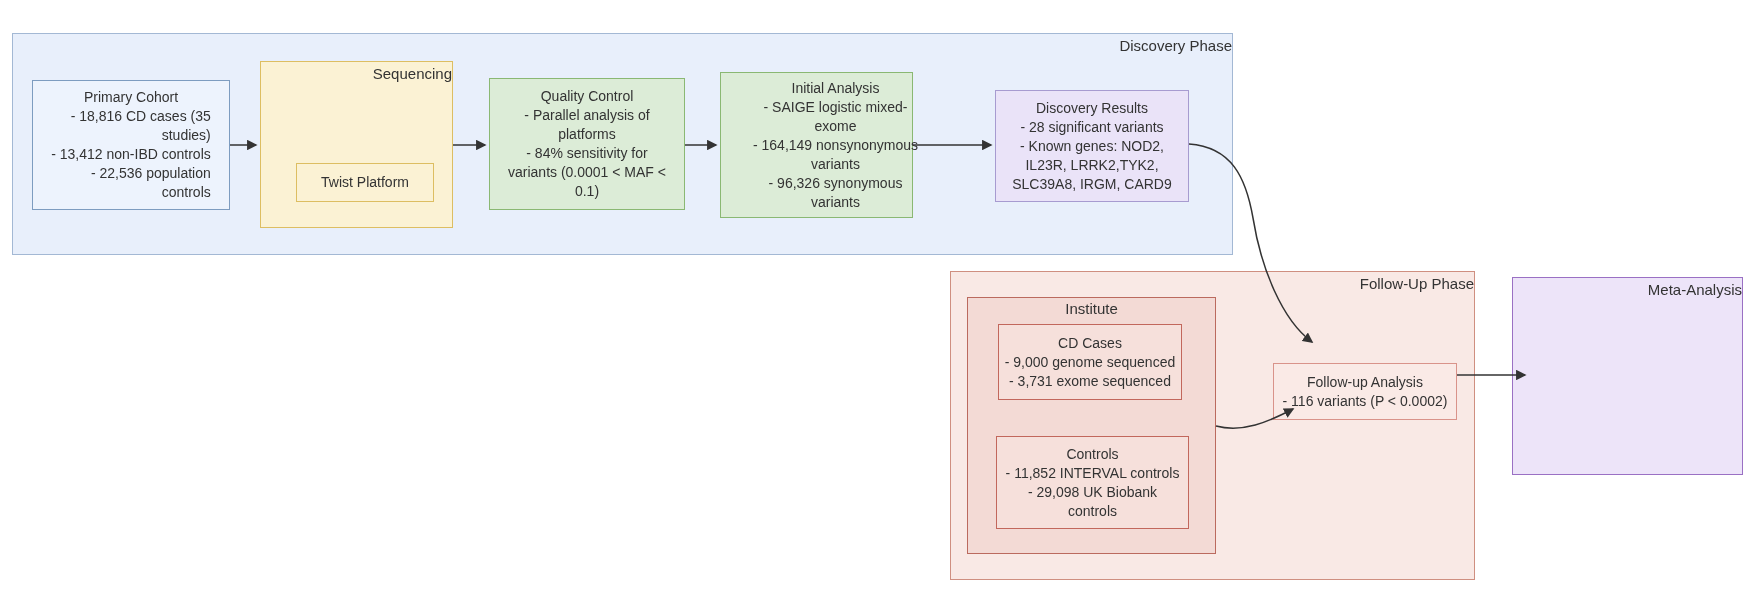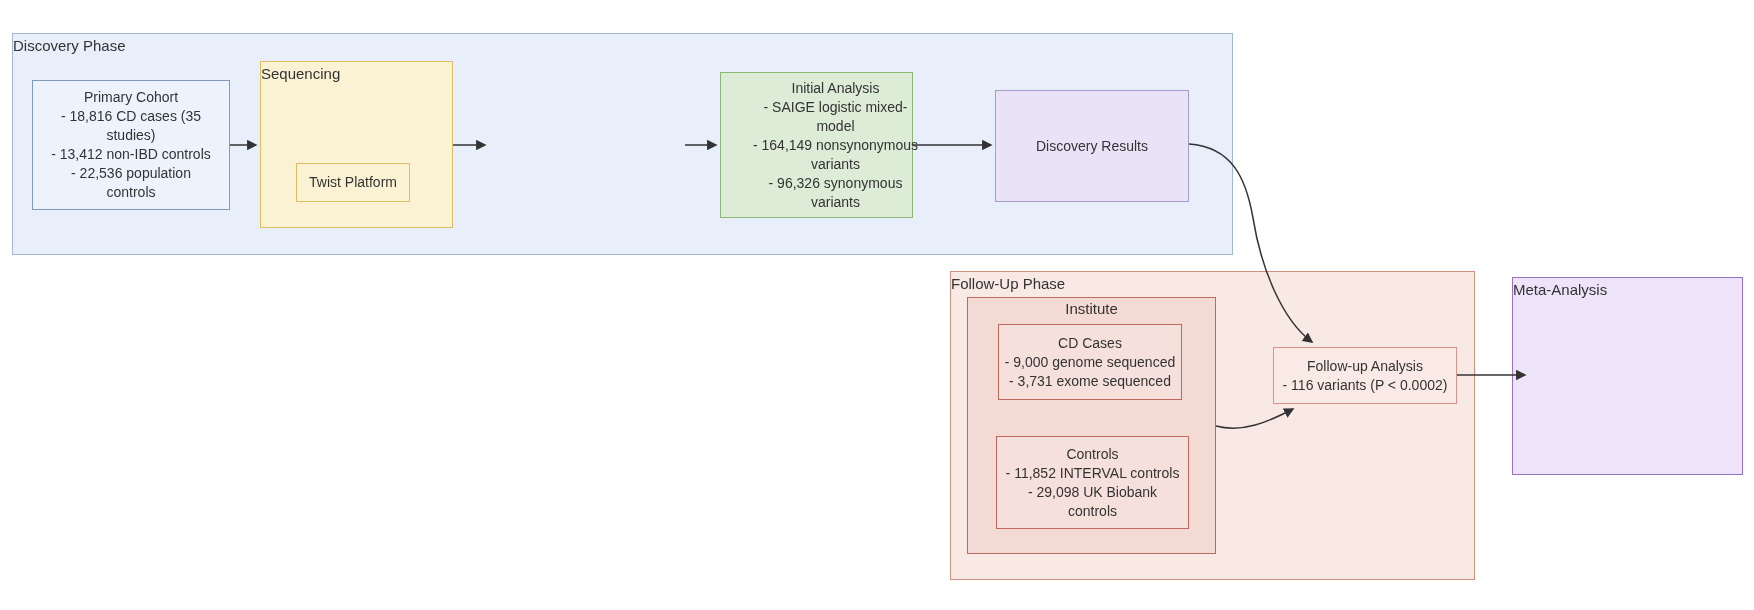--- a/index.html
+++ b/index.html
@@ -1,29 +1,29 @@
 <!DOCTYPE html>
 <html style="--text: #333333; --arrow: #333333; --blue_container_fill: #e8effb; --blue_container_border: #a3b8d4; --blue_node_fill: #edf3fd; --blue_node_border: #7d9cc0; --yellow_fill: #fbf2d4; --yellow_border: #ddbe62; --green_fill: #dcecd7; --green_border: #8ab873; --lavender_fill: #eae3f8; --lavender_border: #a79bd0; --pink_container_fill: #f9e9e5; --pink_container_border: #cf8f80; --pink_inner_fill: #f3dad5; --pink_inner_border: #bb6a5e; --pink_node_fill: #f6e0db; --pink_node_border: #c2675c; --pink_light_fill: #faeae6; --pink_light_border: #d9938a; --purple_container_fill: #ede4f9; --purple_container_border: #9a70c4; --purple_node_fill: #ede3fa; --purple_node_border: #8c5ec6;"><head>
 <meta charset="utf-8">
 <style>
   html,body{margin:0;padding:0;background:#ffffff;}
   #canvas{
     position:relative;width:1754px;height:610px;background:#ffffff;overflow:hidden;
     font-family:"Liberation Sans",sans-serif;color:var(--text,#333);
   }
   .container{position:absolute;box-sizing:border-box;border:1.5px solid;}
-  .clabel{position:absolute;top:3px;left:0;right:0;text-align:left;font-size:15px;line-height:18px;}
+  .clabel{position:absolute;top:3px;left:0;right:0;text-align:right;font-size:15px;line-height:18px;}
   .node{
     position:absolute;box-sizing:border-box;border:1.5px solid;
     display:flex;flex-direction:column;justify-content:center;align-items:center;
     font-size:14px;line-height:19px;text-align:center;
   }
   .node .lines div{white-space:nowrap;}
   .disc-container{background:var(--blue_container_fill);border-color:var(--blue_container_border);}
-  .blue-node{background:var(--blue_node_fill);border-color:var(--blue_node_border);}
+  .blue-node{background:var(--blue_node_fill);border-color:var(--blue_node_border);text-align:right;}
   .yellow-container{background:var(--yellow_fill);border-color:var(--yellow_border);}
   .yellow-node{background:var(--yellow_fill);border-color:var(--yellow_border);}
   .green-node{background:var(--green_fill);border-color:var(--green_border);}
   .lavender-node{background:var(--lavender_fill);border-color:var(--lavender_border);text-align:center;}
   .pink-container{background:var(--pink_container_fill);border-color:var(--pink_container_border);}
   .pink-inner{background:var(--pink_inner_fill);border-color:var(--pink_inner_border);}
   .pink-node{background:var(--pink_node_fill);border-color:var(--pink_node_border);}
   .pink-light-node{background:var(--pink_light_fill);border-color:var(--pink_light_border);}
   .purple-container{background:var(--purple_container_fill);border-color:var(--purple_container_border);}
   .purple-node{background:var(--purple_node_fill);border-color:var(--purple_node_border);}
@@ -47,39 +47,55 @@
         <div>studies)</div>
         <div>- 13,412 non-IBD controls</div>
         <div>- 22,536 population</div>
         <div>controls</div>
       </div>
   </div>
 
   <div class="container yellow-container" style="left:260px;top:61px;width:193px;height:167px;">
     <div class="clabel">Sequencing</div>
   </div>
-  <div class="node yellow-node" style="left:296px;top:163px;width:114px;height:39px;">
+  <div class="node yellow-node" style="left:296px;top:163px;width:138px;height:39px;">
     <div>Twist Platform</div>
   </div>
 
+  <div class="node green-node" style="left:489px;top:78px;width:196px;height:132px;">
+    <div>Quality Control</div>
+    <div class="lines">
+        <div>- Parallel analysis of</div>
+        <div>platforms</div>
+        <div>- 84% sensitivity for</div>
+        <div>variants (0.0001 &lt; MAF &lt;</div>
+        <div>0.1)</div>
+      </div>
+  </div>
 
   <div class="node green-node" style="left:720px;top:72px;width:193px;height:146px;padding-left:38px;">
     <div>Initial Analysis</div>
     <div class="lines">
         <div>- SAIGE logistic mixed-</div>
-        <div>model</div>
+        <div>exome</div>
         <div>- 164,149 nonsynonymous</div>
         <div>variants</div>
         <div>- 96,326 synonymous</div>
         <div>variants</div>
       </div>
   </div>
 
   <div class="node lavender-node" style="left:995px;top:90px;width:194px;height:112px;">
     <div>Discovery Results</div>
+    <div class="lines">
+        <div>- 28 significant variants</div>
+        <div>- Known genes: NOD2,</div>
+        <div>IL23R, LRRK2,TYK2,</div>
+        <div>SLC39A8, IRGM, CARD9</div>
+      </div>
   </div>
 
   <div class="container pink-container" style="left:950px;top:271px;width:525px;height:309px;">
     <div class="clabel">Follow-Up Phase</div>
   </div>
 
   <div class="container pink-inner" style="left:967px;top:297px;width:249px;height:257px;">
     <div class="uk-label">
       <div>Institute</div>
     </div>
@@ -95,21 +111,21 @@
 
   <div class="node pink-node" style="left:996px;top:436px;width:193px;height:93px;">
     <div>Controls</div>
     <div class="lines">
         <div>- 11,852 INTERVAL controls</div>
         <div>- 29,098 UK Biobank</div>
         <div>controls</div>
       </div>
   </div>
 
-  <div class="node pink-light-node" style="left:1273px;top:347px;width:184px;height:57px;">
+  <div class="node pink-light-node" style="left:1273px;top:363px;width:184px;height:57px;">
     <div>Follow-up Analysis</div>
     <div class="lines">
         <div>- 116 variants (P &lt; 0.0002)</div>
       </div>
   </div>
 
   <div class="container purple-container" style="left:1512px;top:277px;width:231px;height:198px;">
     <div class="clabel">Meta-Analysis</div>
   </div>
 

